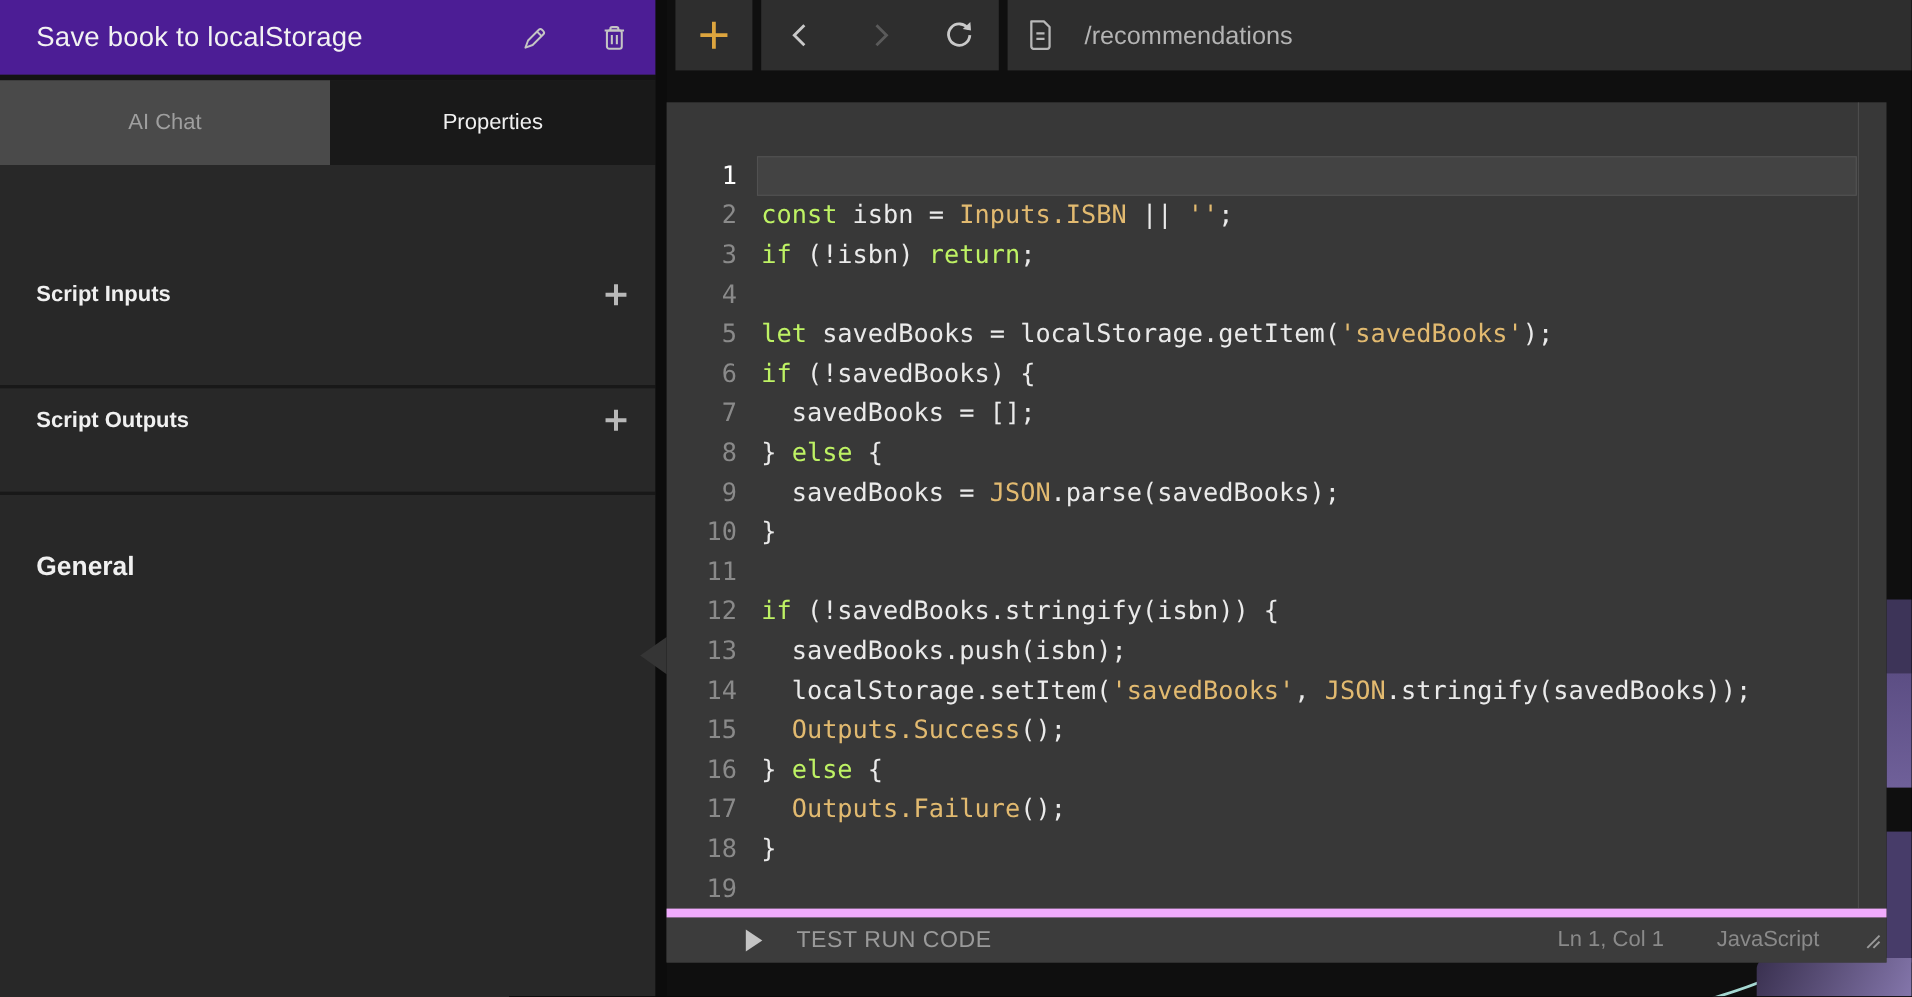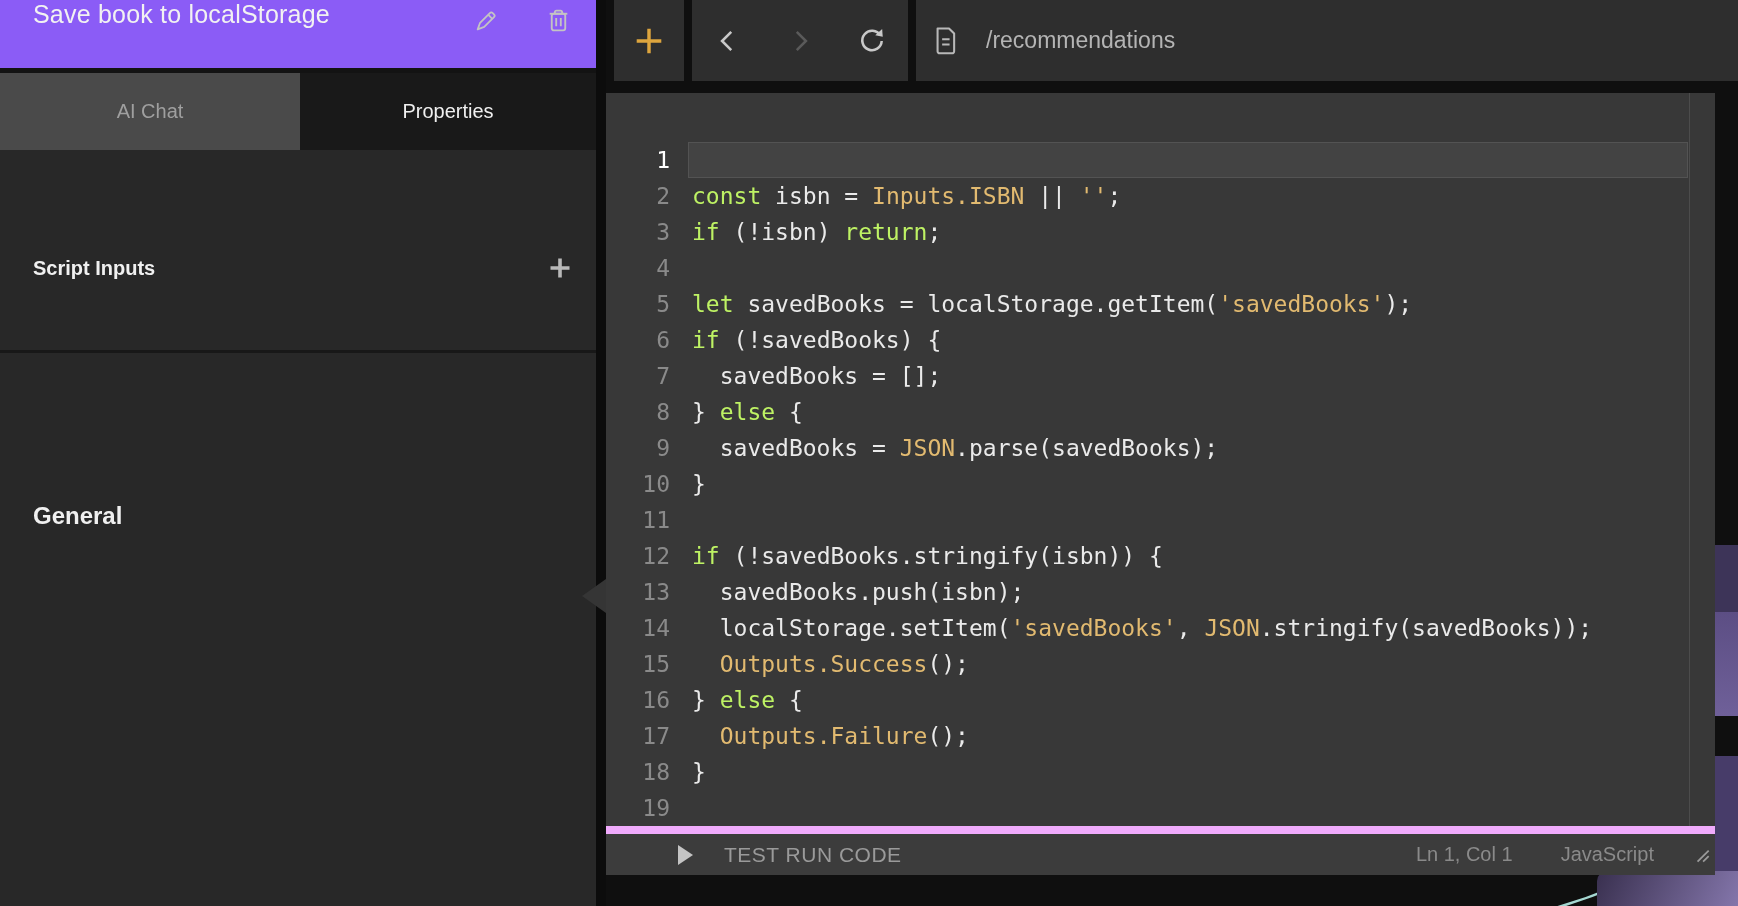--- a/index.html
+++ b/index.html
@@ -2,21 +2,21 @@
 <html><head>
 <meta charset="utf-8">
 <style>
   html,body{margin:0;padding:0;background:#000;}
   .app{position:relative;width:1738px;height:906px;background:#0f0f0f;overflow:hidden;
        font-family:"Liberation Sans",sans-serif;-webkit-font-smoothing:antialiased;}
   .abs{position:absolute;}
 
   
   .left-panel{left:0;top:0;width:596px;height:906px;background:#282828;}
-  .title-bar{left:0;top:0;width:596px;height:68px;background:#8b5cf6;display:flex;
+  .title-bar{left:0;top:0;width:596px;height:68px;background:#4c1d95;display:flex;align-items:center;
              padding:0 18px 0 33px;box-sizing:border-box;}
   .title-bar .title{flex:1;font-size:25px;font-weight:500;color:#f2f2f2;letter-spacing:.2px;}
   .icon-btn{width:40px;height:40px;display:flex;align-items:center;justify-content:center;cursor:pointer;}
   .tab-sep{left:0;top:68px;width:596px;height:5px;background:#131313;}
   .tab-bar{left:0;top:73px;width:596px;height:77px;display:flex;}
   .tab{height:77px;display:flex;align-items:center;justify-content:center;font-size:20px;cursor:pointer;}
   .tab-ai{width:300px;background:#4a4a4a;color:#9f9f9f;}
   .tab-props{width:296px;background:#191919;color:#f0f0f0;}
 
   .section{left:0;width:596px;box-sizing:border-box;border-bottom:3px solid #181818;}
@@ -34,21 +34,21 @@
             background:linear-gradient(90deg,#474747,#3a3a3a);color:#dcdcdc;font-size:21px;
             display:flex;align-items:center;justify-content:center;cursor:pointer;}
 
   .v-divider{left:596px;top:0;width:10px;height:906px;background:#0c0c0c;}
 
   
   .pointer-tri{left:582px;top:579px;width:0;height:0;border-top:17px solid transparent;
                border-bottom:17px solid transparent;border-right:24px solid #353535;z-index:5;}
 
   
-  .tb-seg{top:0;height:81px;background:#2e2e2e;display:flex;align-items:center;}
+  .tb-seg{top:0;height:64px;background:#2e2e2e;display:flex;align-items:center;}
   .seg-plus{left:614px;width:70px;justify-content:center;}
   .seg-nav{left:692px;width:216px;justify-content:space-around;}
   .seg-url{left:916px;width:822px;padding-left:14px;box-sizing:border-box;}
   .url-text{margin-left:26px;font-size:23px;color:#b4b4b4;}
 
   
   .wire-svg{left:0;top:0;width:1738px;height:906px;z-index:1;pointer-events:none;}
   .node-h1{left:1715px;top:545px;width:23px;height:67px;background:#3d3458;z-index:2;}
   .node-b1{left:1715px;top:612px;width:23px;height:104px;background:linear-gradient(180deg,#5c4e84,#6f6099);z-index:2;}
   .node-2{left:1715px;top:756px;width:23px;height:119px;background:#473c69;z-index:2;}
@@ -130,20 +130,30 @@
       <div class="sec-row">
         <span class="sec-label">Script Inputs</span>
         <span class="icon-btn">
           <svg width="26" height="26" viewBox="0 0 26 26">
             <path d="M13 3.5 V22.5 M3.5 13 H22.5" stroke="#b8b8b8" stroke-width="3.6"></path>
           </svg>
         </span>
       </div>
     </div>
 
+    <div class="abs section sec2">
+      <div class="sec-row">
+        <span class="sec-label">Script Outputs</span>
+        <span class="icon-btn">
+          <svg width="26" height="26" viewBox="0 0 26 26">
+            <path d="M13 3.5 V22.5 M3.5 13 H22.5" stroke="#b8b8b8" stroke-width="3.6"></path>
+          </svg>
+        </span>
+      </div>
+    </div>
 
     <div class="abs general-label">General</div>
 
   </div>
 
   <div class="abs v-divider"></div>
   <div class="abs pointer-tri"></div>
 
   <div class="abs tb-seg seg-plus">
     <svg width="32" height="32" viewBox="0 0 26 26">

